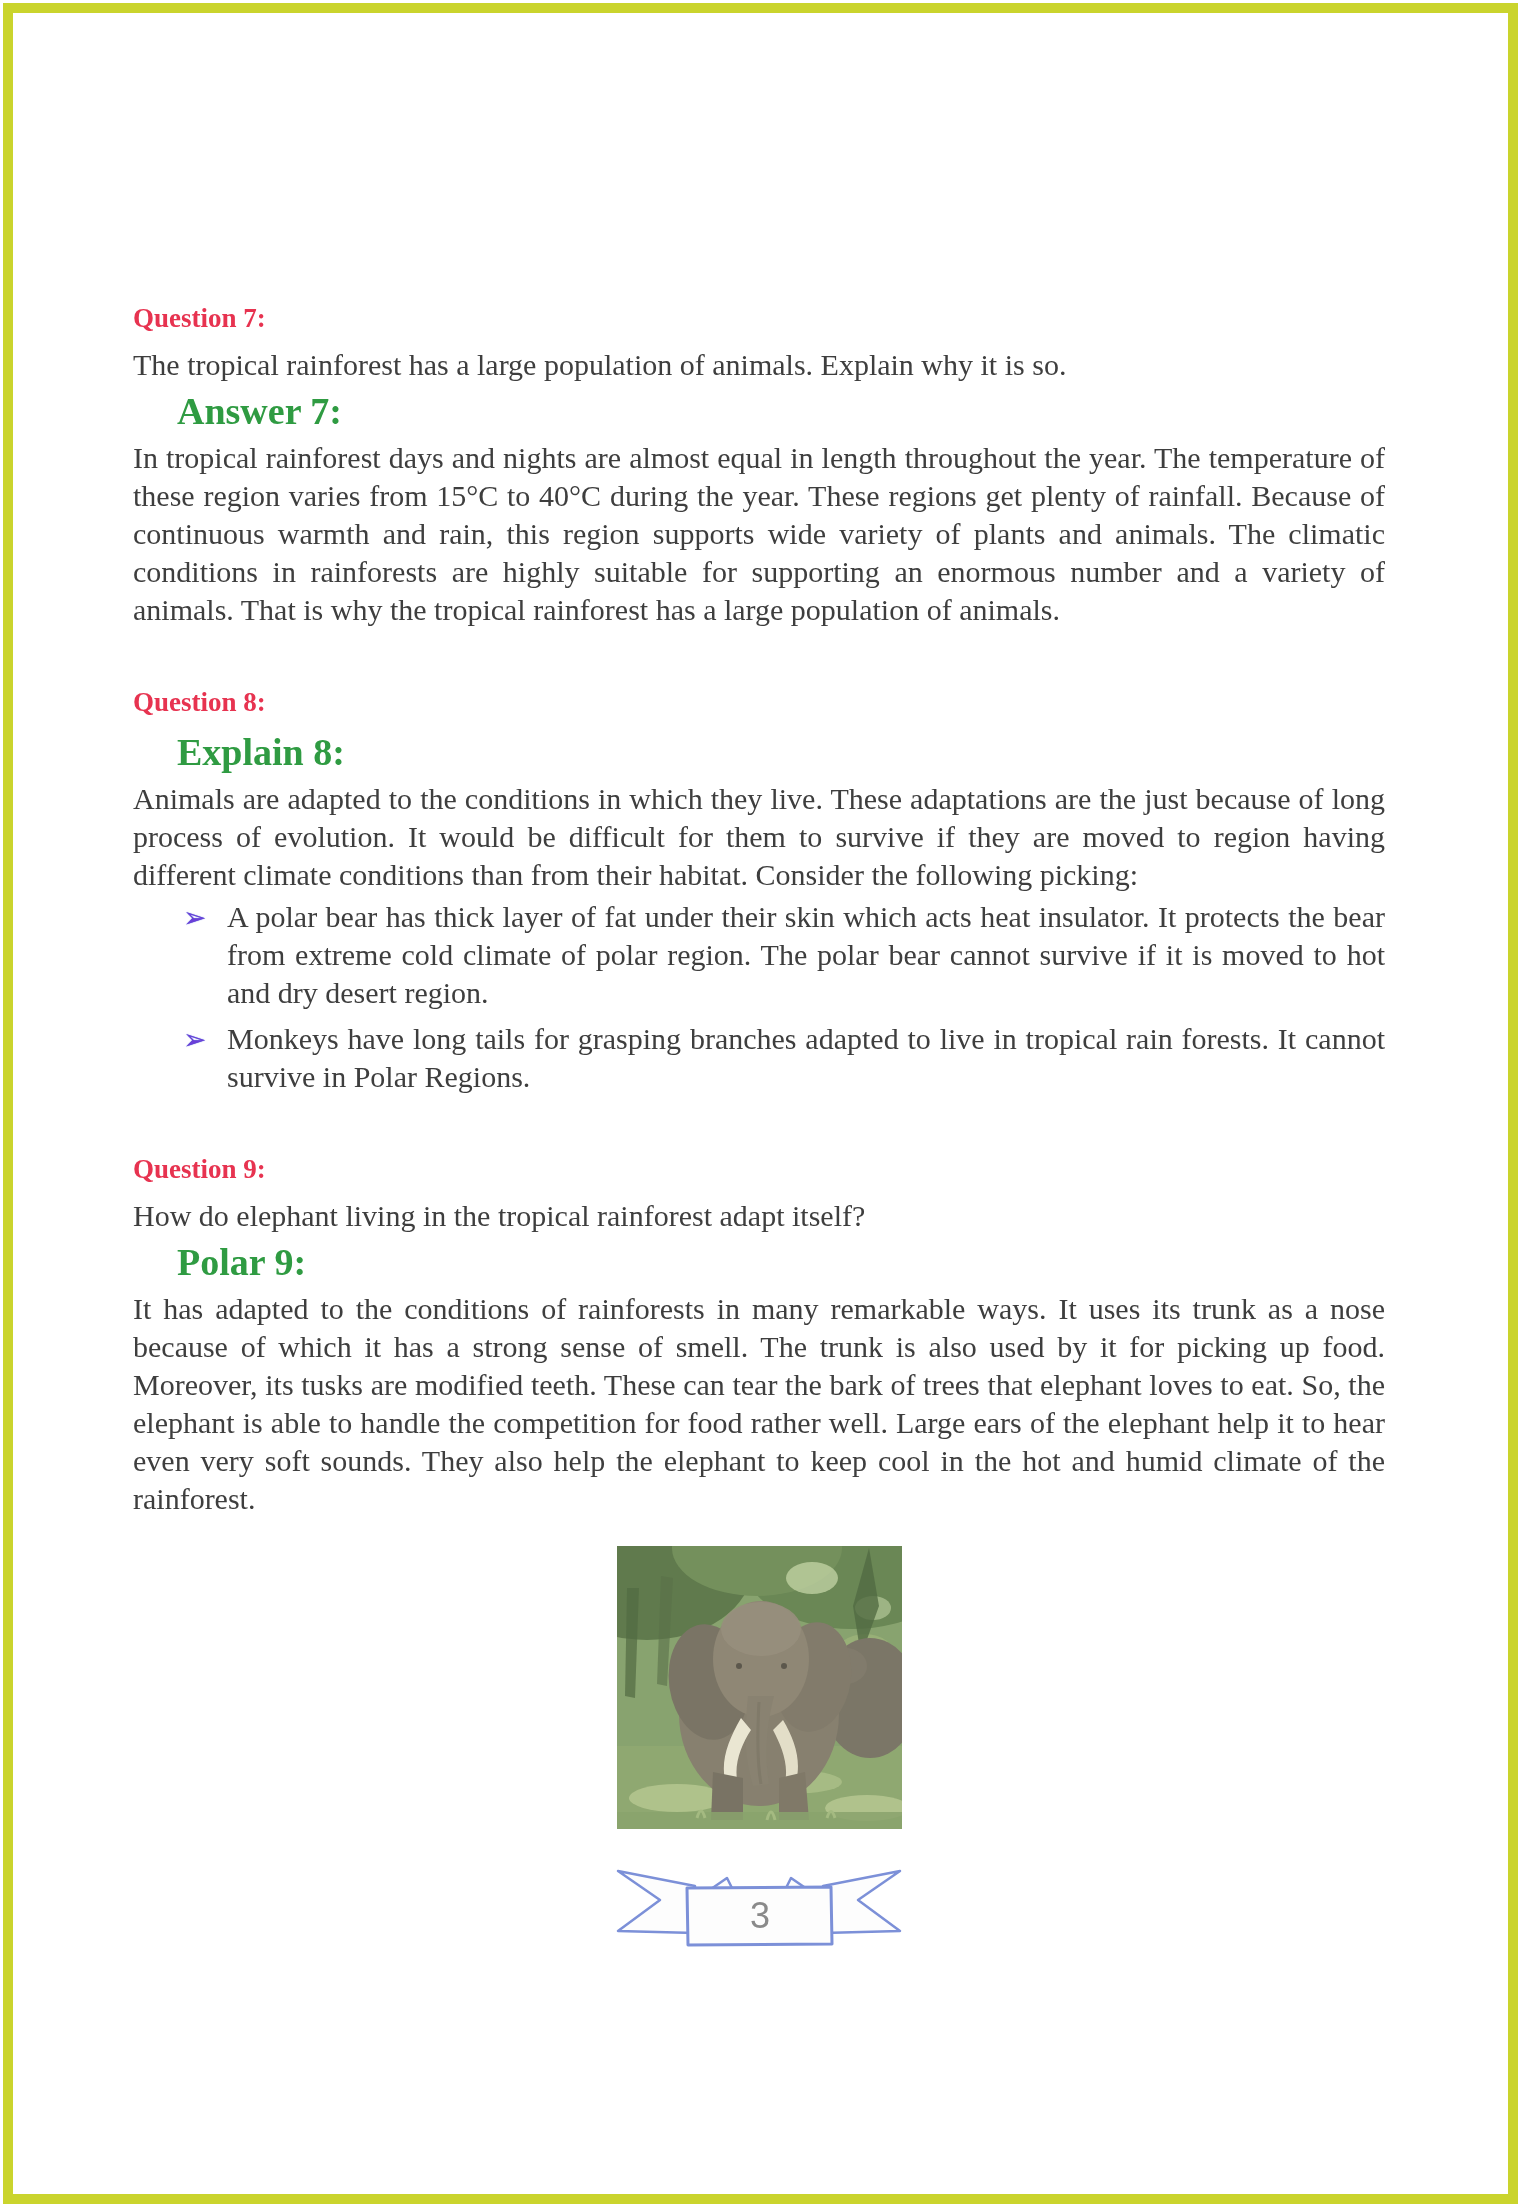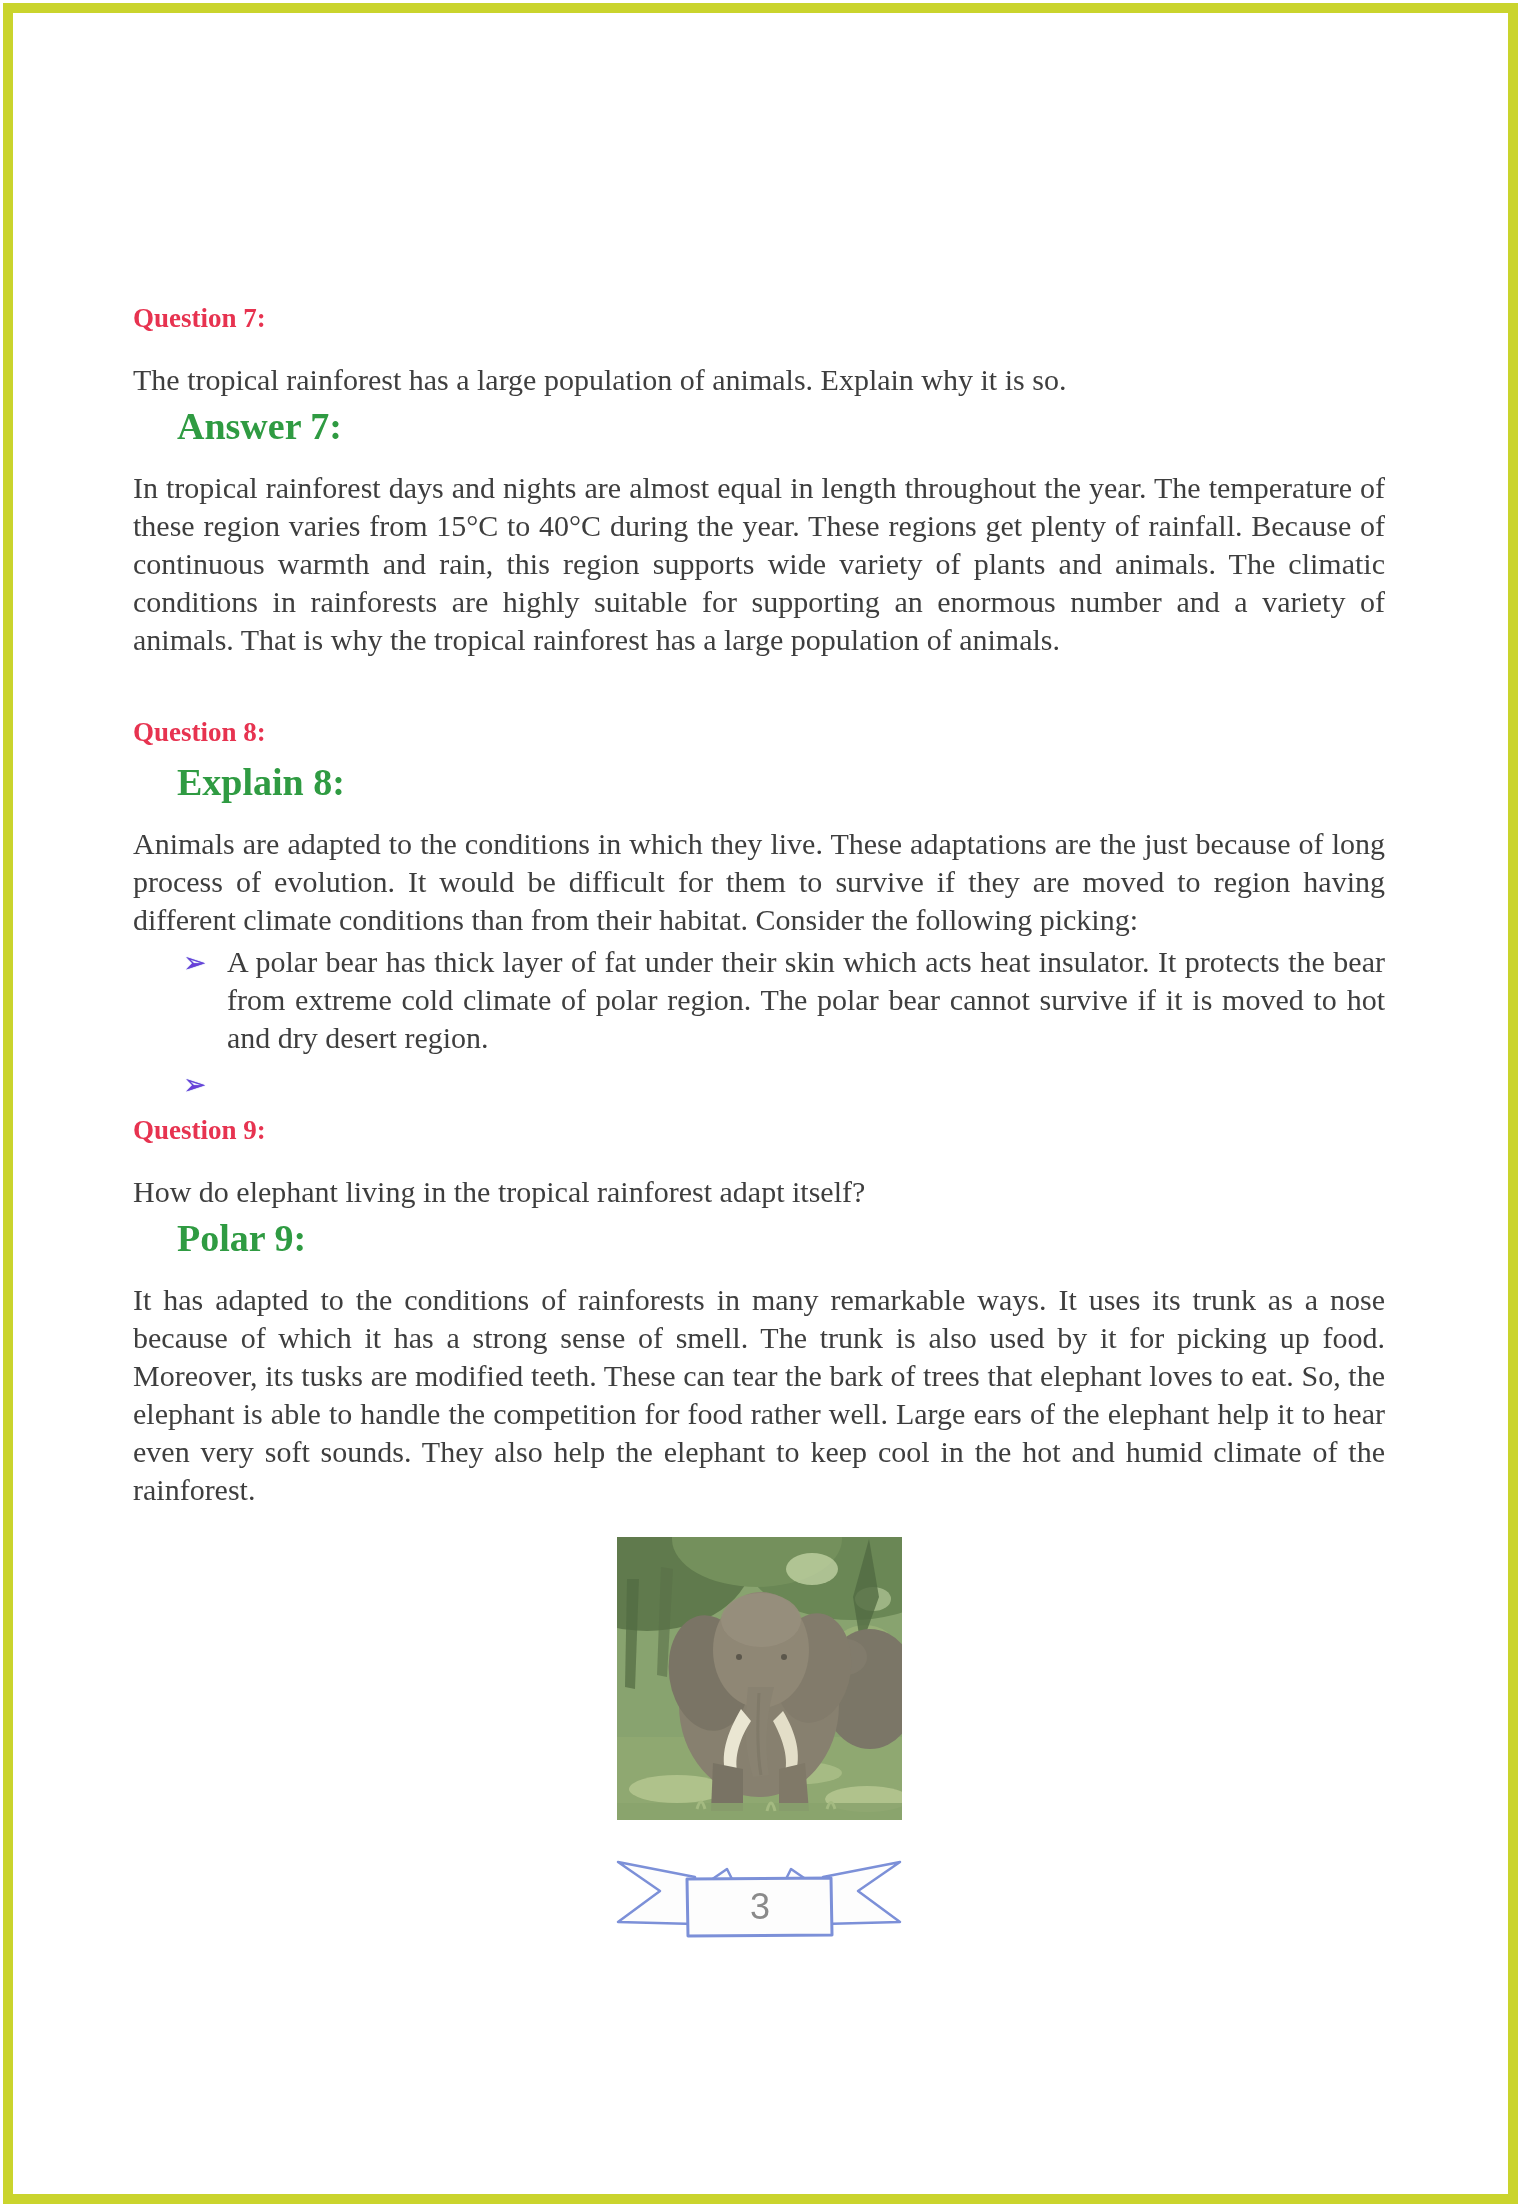--- a/index.html
+++ b/index.html
@@ -35,21 +35,21 @@
     margin:0;
     font-size:27px;line-height:46px;font-weight:bold;
     color:var(--question);
   }
   .a-heading{
     margin:4px 0 2px 44px;
     font-size:38px;line-height:46px;font-weight:bold;
     color:var(--answer);
   }
   .q-text,.a-text{
-    margin:20px 0 0 0;
+    margin:5px 0 0 0;
     font-size:30px;line-height:38px;
     color:var(--body_text);
     text-align:justify;
   }
   ul.bullets{
     list-style:none;
     margin:4px 0 0 0;padding:0;
   }
   ul.bullets li{
     position:relative;
@@ -103,20 +103,21 @@
     <h2 class="q-heading">Question 8:</h2>
     <h3 class="a-heading">Explain 8:</h3>
     <p class="a-text">Animals are adapted to the conditions in which they live. These adaptations are the just because of long process of evolution. It would be difficult for them to survive if they are moved to region having different climate conditions than from their habitat. Consider the following picking:</p>
     <ul class="bullets">
       <li>
         <span class="arrow">➢</span>
         <span>A polar bear has thick layer of fat under their skin which acts heat insulator. It protects the bear from extreme cold climate of polar region. The polar bear cannot survive if it is moved to hot and dry desert region.</span>
       </li>
       <li>
         <span class="arrow">➢</span>
+        <span>Monkeys have long tails for grasping branches adapted to live in tropical rain forests. It cannot survive in Polar Regions.</span>
       </li>
     </ul>
   </section>
 
   <section class="qa-section">
     <h2 class="q-heading">Question 9:</h2>
     <p class="q-text">How do elephant living in the tropical rainforest adapt itself?</p>
     <h3 class="a-heading">Polar 9:</h3>
     <p class="a-text">It has adapted to the conditions of rainforests in many remarkable ways. It uses its trunk as a nose because of which it has a strong sense of smell. The trunk is also used by it for picking up food. Moreover, its tusks are modified teeth. These can tear the bark of trees that elephant loves to eat. So, the elephant is able to handle the competition for food rather well. Large ears of the elephant help it to hear even very soft sounds. They also help the elephant to keep cool in the hot and humid climate of the rainforest.</p>
   </section>

